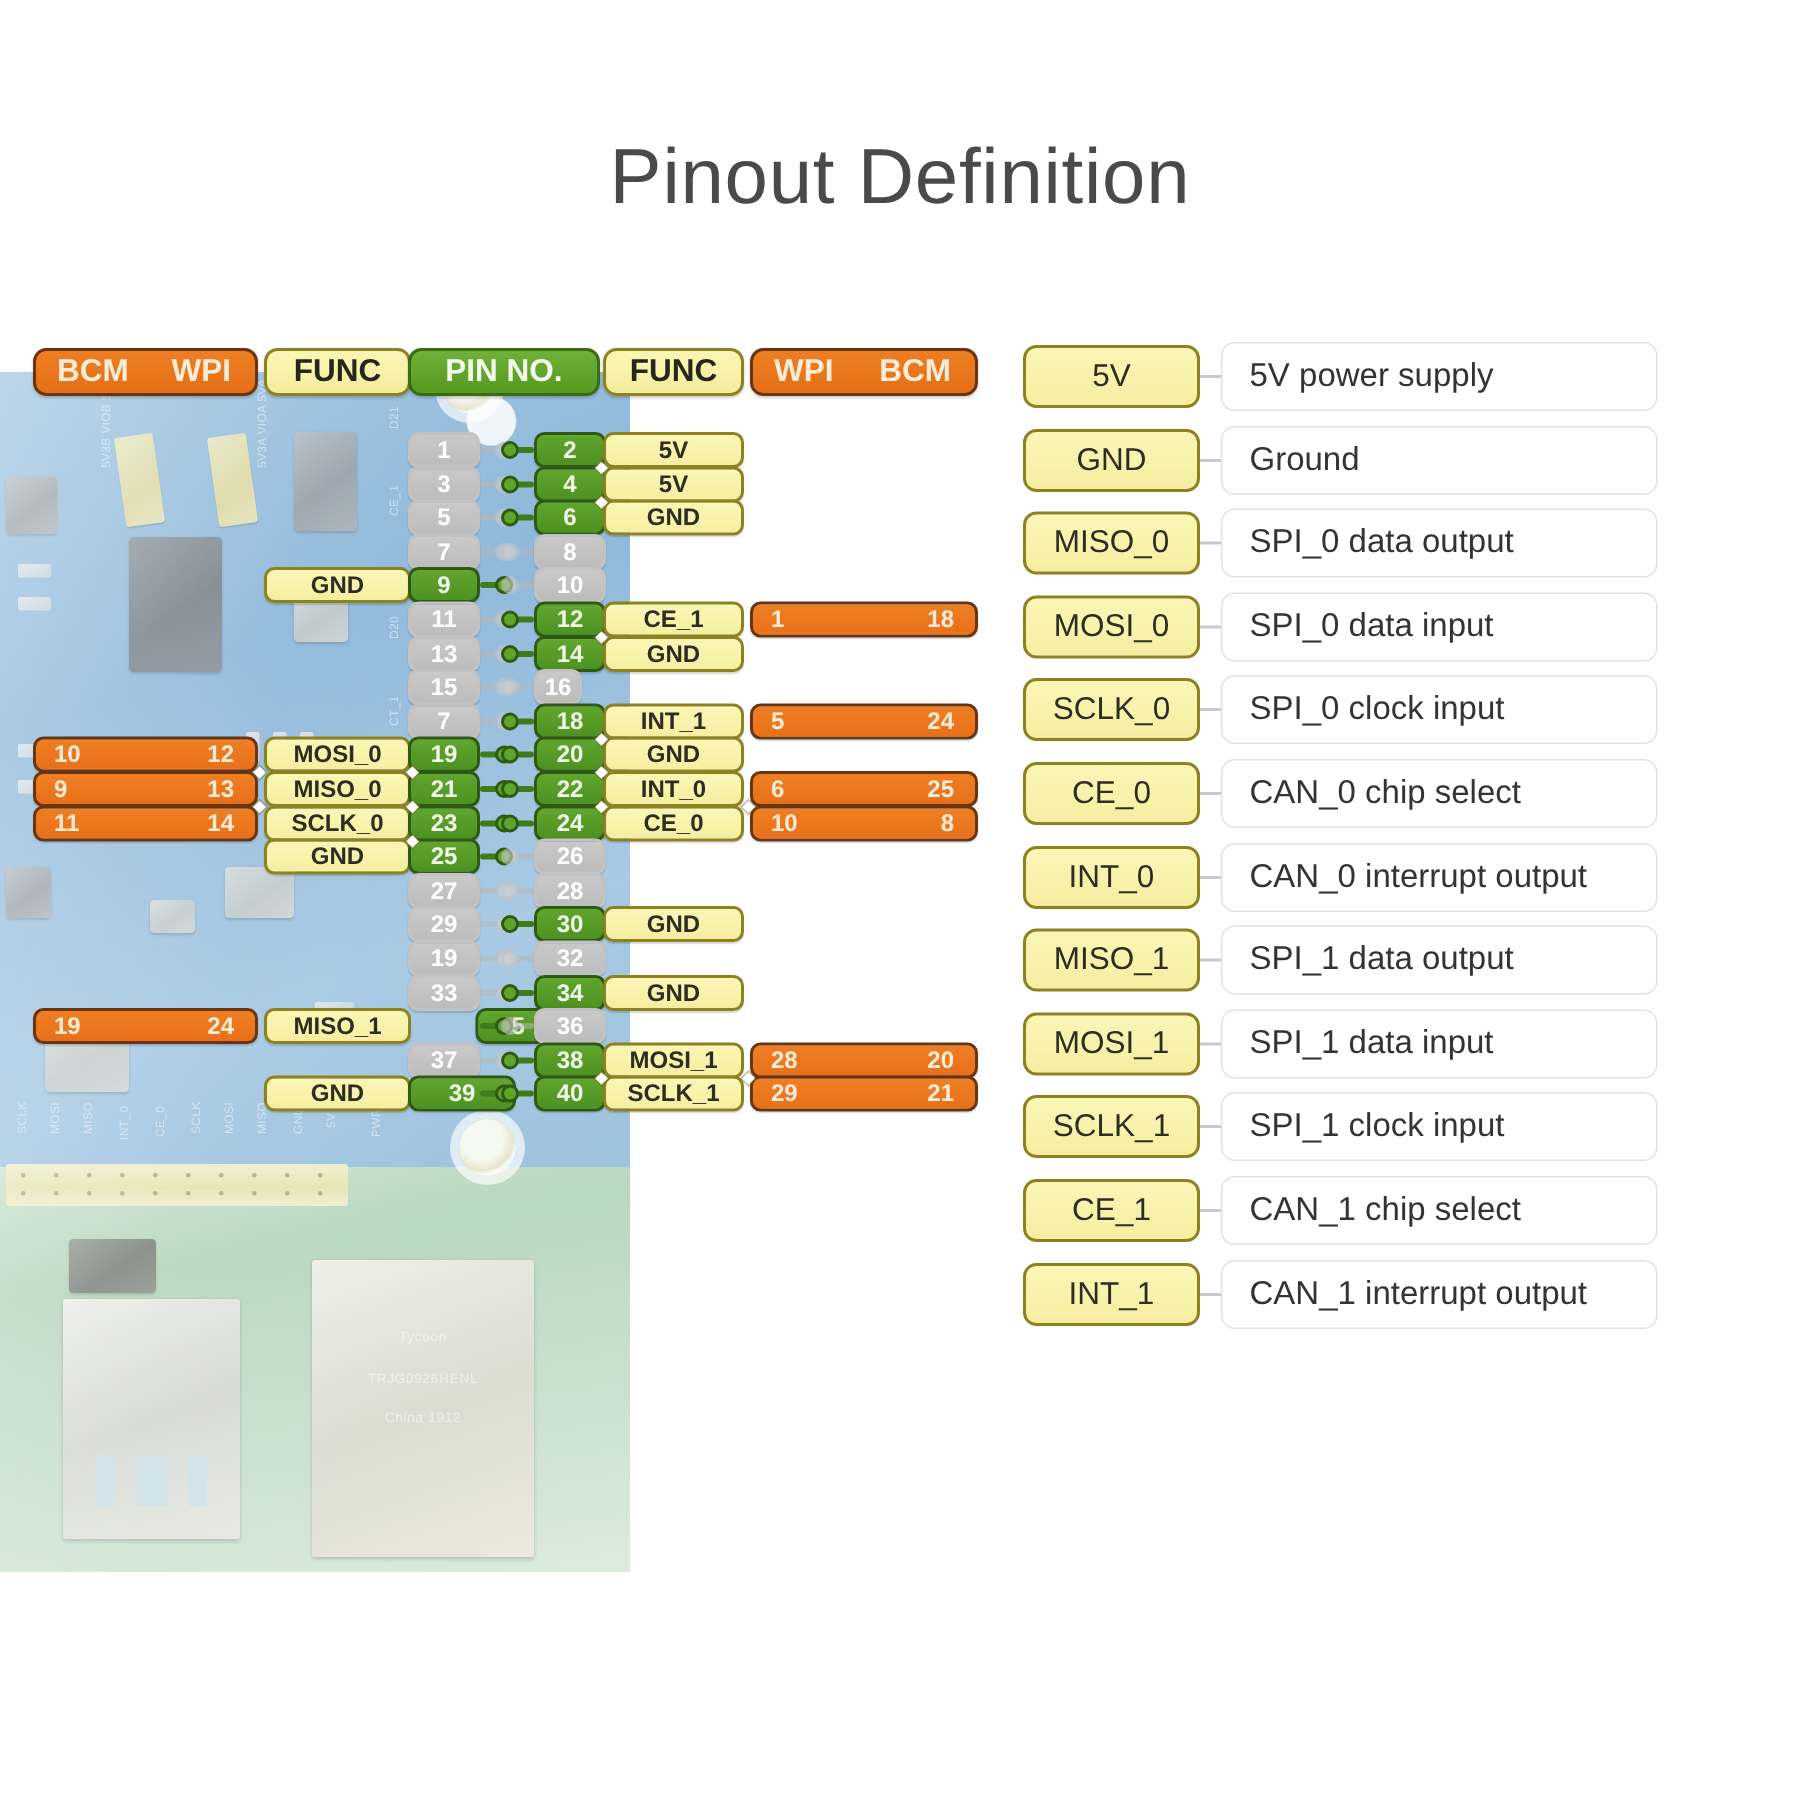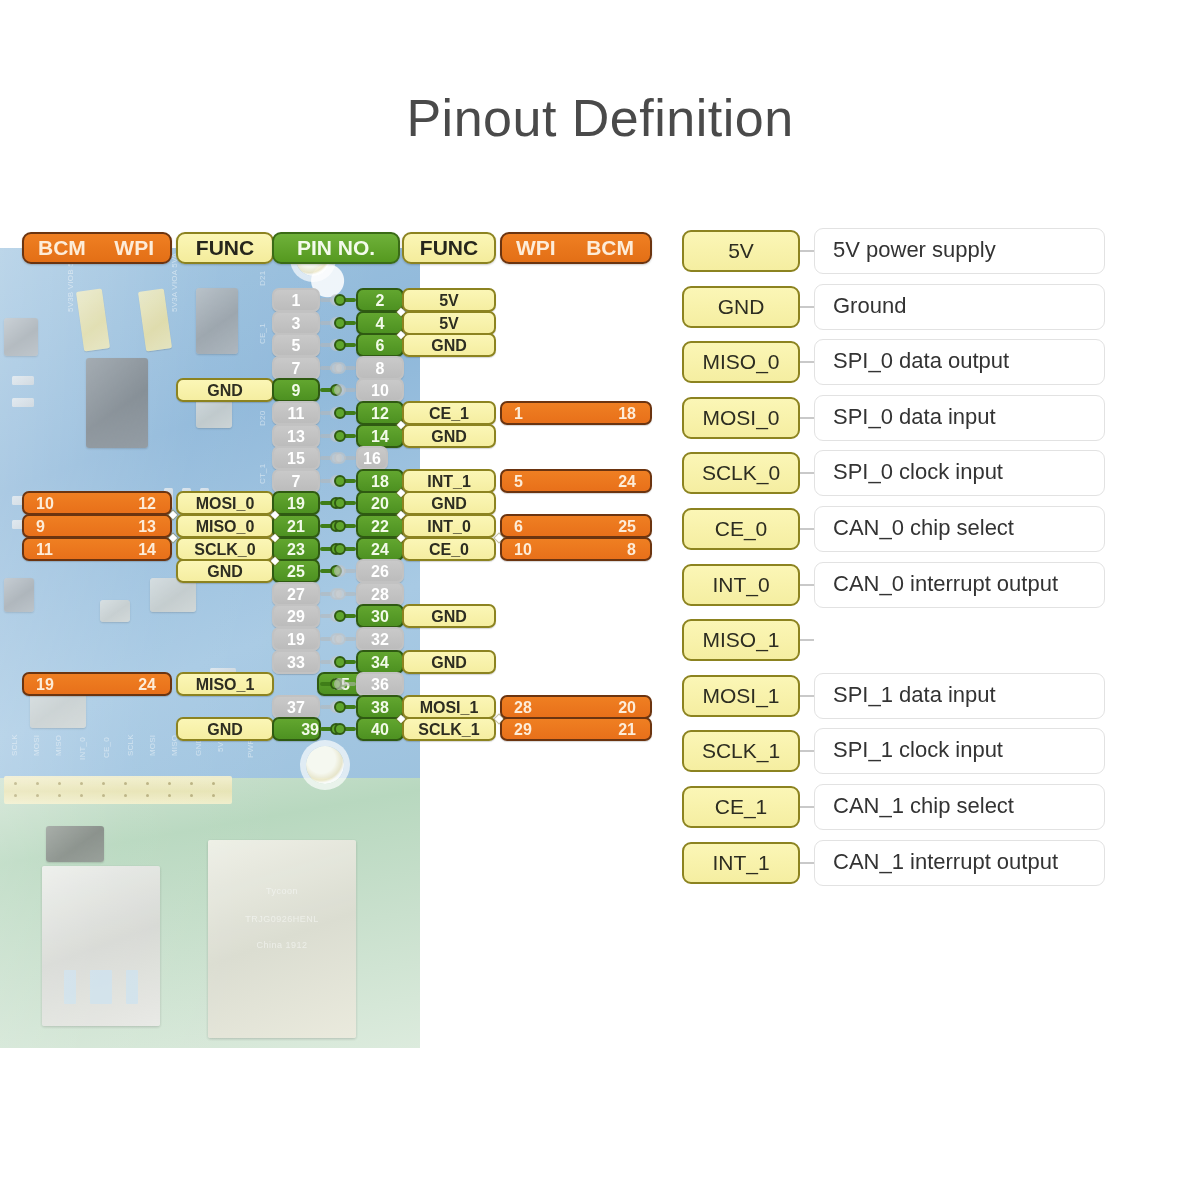--- a/index.html
+++ b/index.html
@@ -513,21 +513,21 @@
         <span class="stem"></span>
         <span class="dot"></span>
       </div>
       <div class="badge green" style="left: 356px; top: 694.8px; width: 48px;">38</div>
       <div class="badge yellow" style="left: 402px; top: 694.8px; width: 94px;">MOSI_1</div>
       <div class="badge orange" style="left: 500px; top: 694.8px; width: 152px;">
         <span class="l">28</span>
         <span class="r">20</span>
       </div>
       <div class="badge yellow" style="left: 176px; top: 717.4px; width: 98px;">GND</div>
-      <div class="badge green" style="left: 272px; top: 717.4px; width: 49px; text-align: right;">39</div>
+      <div class="badge green" style="left: 272px; top: 717.4px; width: 72px;">39</div>
       <div class="conn left on" style="left: 320px; top: 720.4px;">
         <span class="stem"></span>
         <span class="dot"></span>
       </div>
       <div class="conn right on" style="left: 334px; top: 720.4px;">
         <span class="stem"></span>
         <span class="dot"></span>
       </div>
       <div class="badge green" style="left: 356px; top: 717.4px; width: 48px;">40</div>
       <div class="badge yellow" style="left: 402px; top: 717.4px; width: 94px;">SCLK_1</div>
@@ -583,20 +583,21 @@
         <div class="leg-desc">CAN_0 chip select</div>
       </div>
       <div class="leg-row">
         <div class="leg-tag">INT_0</div>
         <div class="leg-link"></div>
         <div class="leg-desc">CAN_0 interrupt output</div>
       </div>
       <div class="leg-row">
         <div class="leg-tag">MISO_1</div>
         <div class="leg-link"></div>
+        <div class="leg-desc">SPI_1 data output</div>
       </div>
       <div class="leg-row">
         <div class="leg-tag">MOSI_1</div>
         <div class="leg-link"></div>
         <div class="leg-desc">SPI_1 data input</div>
       </div>
       <div class="leg-row">
         <div class="leg-tag">SCLK_1</div>
         <div class="leg-link"></div>
         <div class="leg-desc">SPI_1 clock input</div>

